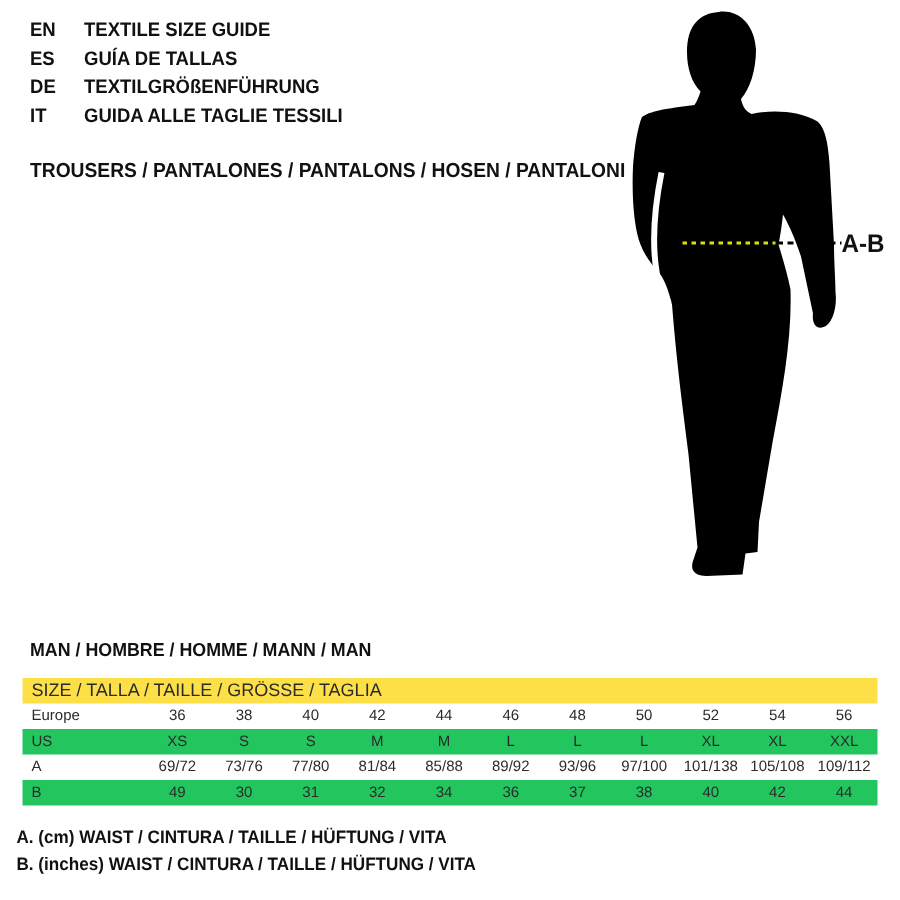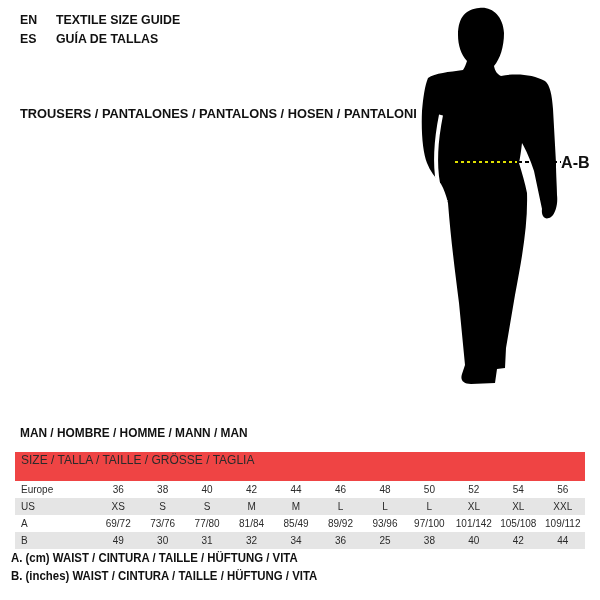--- a/index.html
+++ b/index.html
@@ -30,26 +30,26 @@
   }
   
   .section-heading{
     position:absolute;left:20px;top:426px;
     font-weight:bold;font-size:12.5px;white-space:nowrap;
     transform:scaleX(.95);transform-origin:left;
   }
   
   .size-table{position:absolute;left:15px;top:452px;width:570px;font-size:12px;}
   .table-header{
-    height:29px;line-height:17px;
-    background:#ef4444;color:#2b2b2b;
+    height:17px;line-height:17px;
+    background:#fde047;color:#2b2b2b;
     padding-left:6px;white-space:nowrap;
   }
   .trow{display:grid;grid-template-columns:81px repeat(11,1fr);height:17px;align-items:center;}
-  .trow.alt{background:#e5e5e5;}
+  .trow.alt{background:#22c55e;}
   .cell{text-align:center;color:#2b2b2b;white-space:nowrap;font-size:10px;}
   .cell.label{text-align:left;padding-left:6px;}
   
   .notes{position:absolute;left:11px;top:550px;}
   .note-line{
     font-weight:bold;font-size:12px;height:17.5px;line-height:17.5px;white-space:nowrap;
     transform:scaleX(.95);transform-origin:left;
   }
 </style>
 </head>
@@ -58,20 +58,28 @@
 <div class="page">
 
   <div class="lang-list">
     <div class="lang-row">
       <span class="lang-code">EN</span>
       <span class="lang-name">TEXTILE SIZE GUIDE</span>
     </div>
     <div class="lang-row">
       <span class="lang-code">ES</span>
       <span class="lang-name">GUÍA DE TALLAS</span>
+    </div>
+    <div class="lang-row">
+      <span class="lang-code">DE</span>
+      <span class="lang-name">TEXTILGRÖßENFÜHRUNG</span>
+    </div>
+    <div class="lang-row">
+      <span class="lang-code">IT</span>
+      <span class="lang-name">GUIDA ALLE TAGLIE TESSILI</span>
     </div>
   </div>
 
   <div class="category-heading">TROUSERS / PANTALONES / PANTALONS / HOSEN / PANTALONI</div>
 
   <div class="figure-area">
     <svg width="160" height="392" viewBox="0 0 160 392">
       <path fill="#000000" d="M64,5
         C76,3 88,12 89,30
         C89,44 85,56 79,63
@@ -144,37 +152,37 @@
           <div class="cell">XL</div>
           <div class="cell">XL</div>
           <div class="cell">XXL</div>
         </div>
         <div class="trow">
           <div class="cell label">A</div>
           <div class="cell">69/72</div>
           <div class="cell">73/76</div>
           <div class="cell">77/80</div>
           <div class="cell">81/84</div>
-          <div class="cell">85/49</div>
+          <div class="cell">85/88</div>
           <div class="cell">89/92</div>
           <div class="cell">93/96</div>
           <div class="cell">97/100</div>
-          <div class="cell">101/142</div>
+          <div class="cell">101/138</div>
           <div class="cell">105/108</div>
           <div class="cell">109/112</div>
         </div>
         <div class="trow alt">
           <div class="cell label">B</div>
           <div class="cell">49</div>
           <div class="cell">30</div>
           <div class="cell">31</div>
           <div class="cell">32</div>
           <div class="cell">34</div>
           <div class="cell">36</div>
-          <div class="cell">25</div>
+          <div class="cell">37</div>
           <div class="cell">38</div>
           <div class="cell">40</div>
           <div class="cell">42</div>
           <div class="cell">44</div>
         </div>
       </div>
   </div>
 
   <div class="notes">
     <div class="note-line">A. (cm) WAIST / CINTURA / TAILLE / HÜFTUNG / VITA</div>

